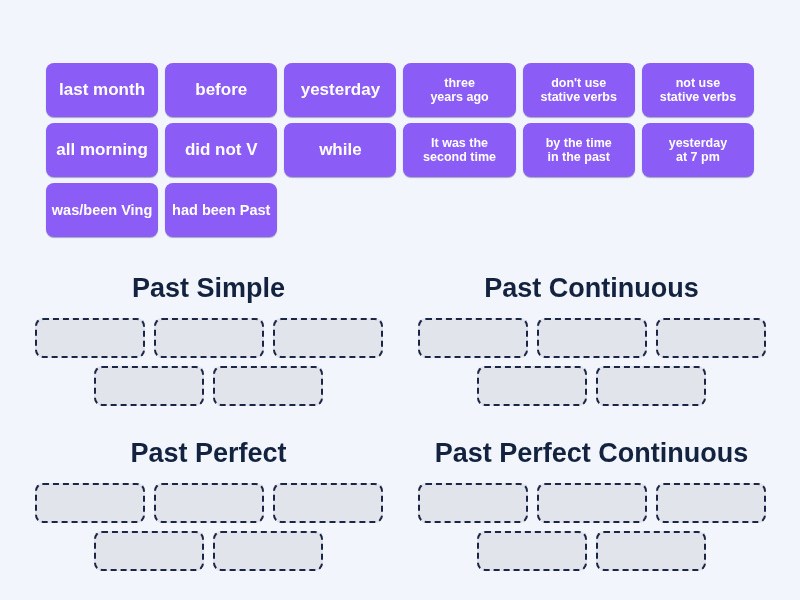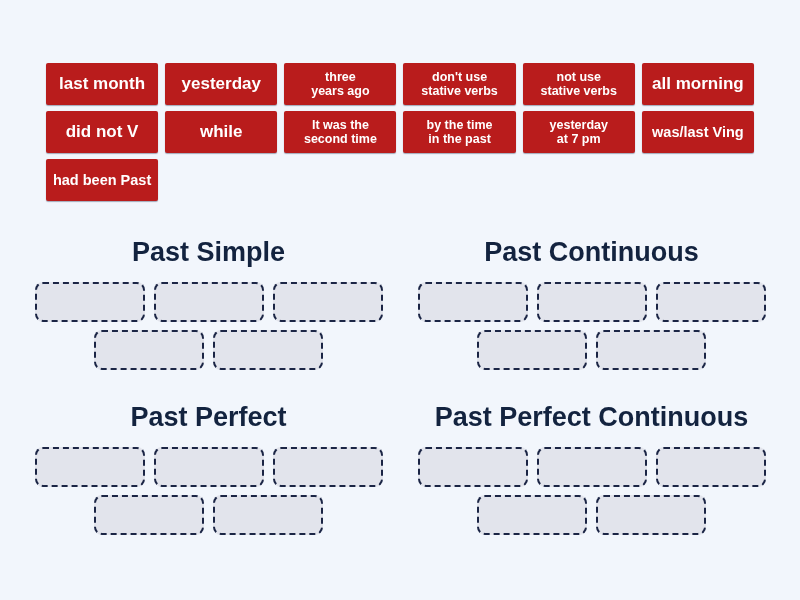--- a/index.html
+++ b/index.html
@@ -12,24 +12,24 @@
   }
 
   
   .tile-grid {
     display: grid;
     grid-template-columns: repeat(6, 1fr);
     gap: 6px 7px;
     margin: 63px 46px 0 46px;
   }
   .tile {
-    height: 42px;
-    background: #b91c1c;
+    height: 54px;
+    background: #8b5cf6;
     color: #ffffff;
-    border-radius: 2px;
+    border-radius: 8px;
     display: flex;
     align-items: center;
     justify-content: center;
     text-align: center;
     font-weight: 700;
     line-height: 1.15;
     white-space: pre-line;
     box-shadow: 0 1px 1px rgba(13, 27, 62, 0.35);
     cursor: grab;
     user-select: none;
@@ -67,39 +67,40 @@
     background: #e2e4ec;
     border: 2px dashed #1b2545;
     border-radius: 8px;
   }
 </style>
 </head>
 <body>
 
 <div class="tile-grid">
   <div class="tile lg">last month</div>
+  <div class="tile lg">before</div>
   <div class="tile lg">yesterday</div>
   <div class="tile sm">three
 years ago</div>
   <div class="tile sm">don't use
 stative verbs</div>
 
   <div class="tile sm">not use
 stative verbs</div>
   <div class="tile lg">all morning</div>
   <div class="tile lg">did not V</div>
   <div class="tile lg">while</div>
   <div class="tile sm">It was the
 second time</div>
 
   <div class="tile sm">by the time
 in the past</div>
   <div class="tile sm">yesterday
 at 7 pm</div>
-  <div class="tile md">was/last Ving</div>
+  <div class="tile md">was/been Ving</div>
   <div class="tile md">had been Past</div>
 </div>
 
 <div class="groups">
 
   <section class="group">
     <h2 class="group-title">Past Simple</h2>
     <div class="slot-row">
       <div class="slot"></div>
       <div class="slot"></div>

